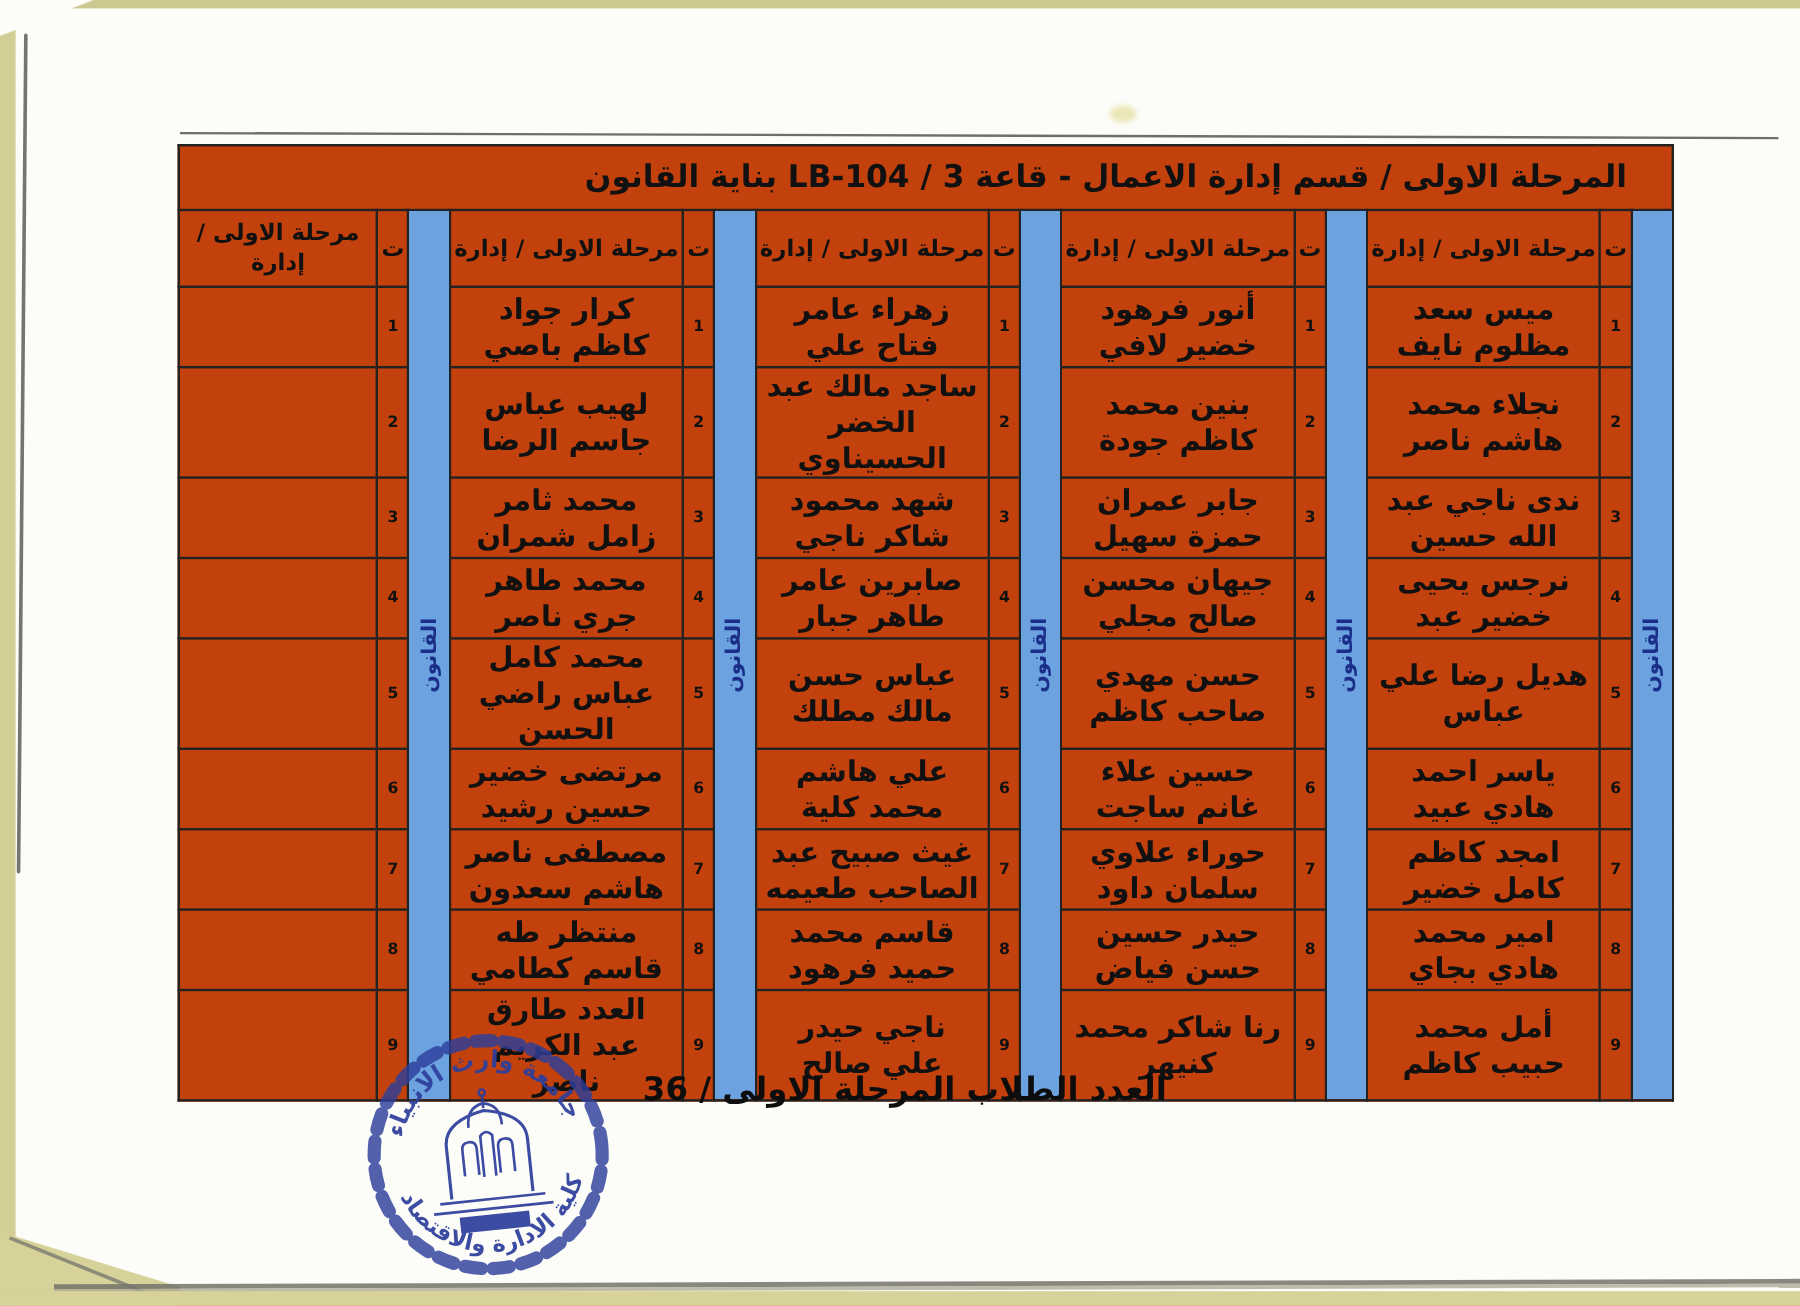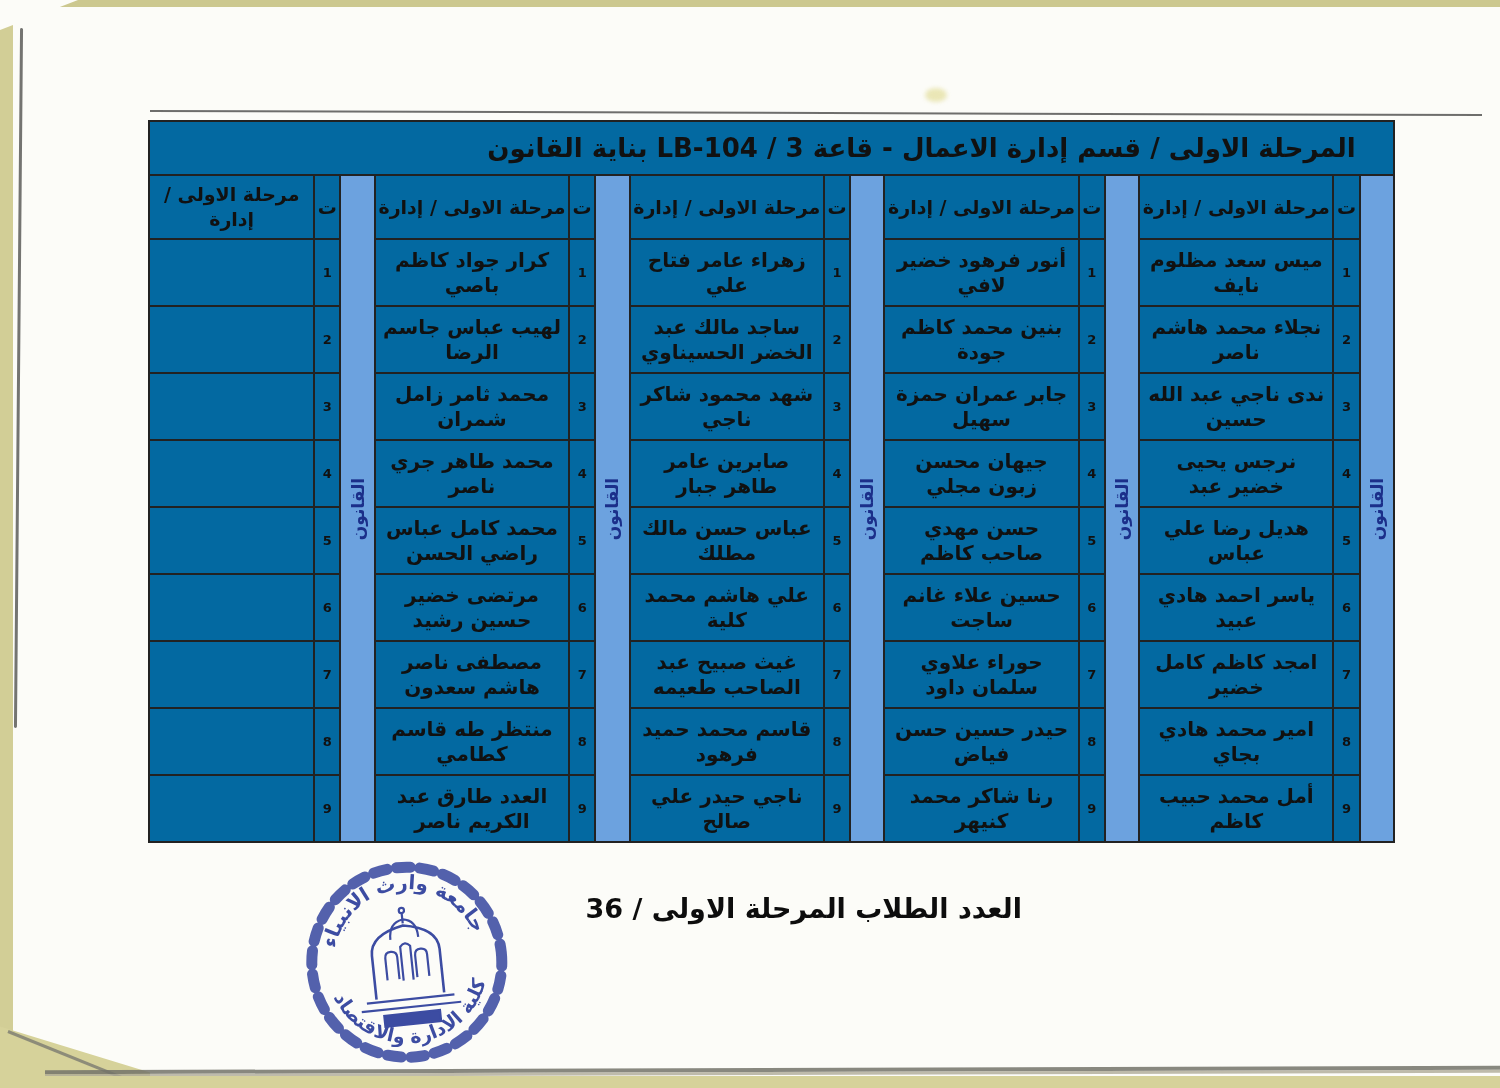--- a/index.html
+++ b/index.html
@@ -30,50 +30,50 @@
   .corner-bottom-left-wedge { position:absolute; left:0; top:1018px; width:150px; height:70px;
     background:#d6d29a; clip-path:polygon(0 12%, 100% 78%, 100% 100%, 0 100%); }
   .corner-bottom-left-line { position:absolute; left:8px; top:1030px; width:145px; height:3px;
     background:#7a7a70; transform:rotate(22deg); transform-origin:left center; opacity:.8; }
 
   
   table.roster {
     position:absolute; left:148px; top:120px; width:1247px;
     border-collapse:collapse; table-layout:fixed;
     direction:rtl;
-    background:#0369a1;
+    background:#c2410c;
   }
   table.roster td {
     border:2px solid #222;
     text-align:center; vertical-align:middle;
     font-weight:700;
   }
   tr.title-row td {
     height:54px; font-size:26px; letter-spacing:0;
     padding-left:300px; 
   }
   tr.header-row td { height:64px; font-size:19px; line-height:1.3; }
   tr.data-row td { height:67px; }
-  td.name  { font-size:20px; line-height:1.25; padding:0 6px; }
+  td.name  { font-size:24px; line-height:1.25; padding:0 6px; }
   td.num   { font-size:13px; }
   td.num-h { font-size:15px; }
   td.strip {
     background:#6CA2DF; position:relative; padding:0;
   }
   td.strip .vlabel {
     position:absolute; left:50%; top:50%;
     transform:translate(-50%,-50%) rotate(-90deg);
     white-space:nowrap;
     font-size:17px; font-weight:700; color:#1b2f8a; letter-spacing:.5px;
   }
 
   
   .summary {
-    position:absolute; left:542px; top:893px; width:480px;
-    direction:rtl;
+    position:absolute; left:514px; top:893px; width:480px;
+    text-align:center; direction:rtl;
     font-size:27px; font-weight:700; color:#0d0d0d;
   }
   .stamp {
     position:absolute; left:300px; top:850px; width:218px; height:228px;
     transform:rotate(-6deg); opacity:.93; z-index:5;
   }
 </style>
 </head>
 <body>
 
@@ -177,21 +177,21 @@
     <td class="num">3</td>
     <td class="name">محمد ثامر زامل شمران</td>
     <td class="num">3</td>
     <td class="name"></td>
   </tr>
 
   <tr class="data-row">
     <td class="num">4</td>
     <td class="name">نرجس يحيى خضير عبد</td>
     <td class="num">4</td>
-    <td class="name">جيهان محسن زبون مجلي</td>
+    <td class="name">جيهان محسن صالح مجلي</td>
     <td class="num">4</td>
     <td class="name">صابرين عامر طاهر جبار</td>
     <td class="num">4</td>
     <td class="name">محمد طاهر جري ناصر</td>
     <td class="num">4</td>
     <td class="name"></td>
   </tr>
 
   <tr class="data-row">
     <td class="num">5</td>

